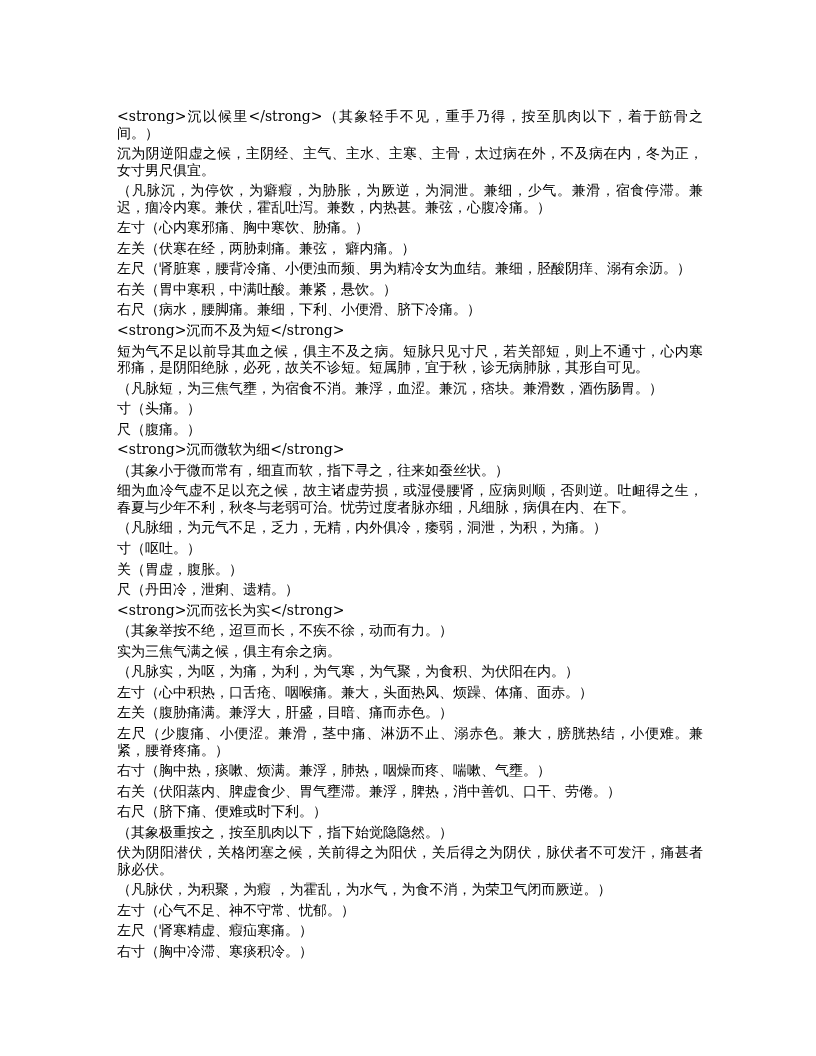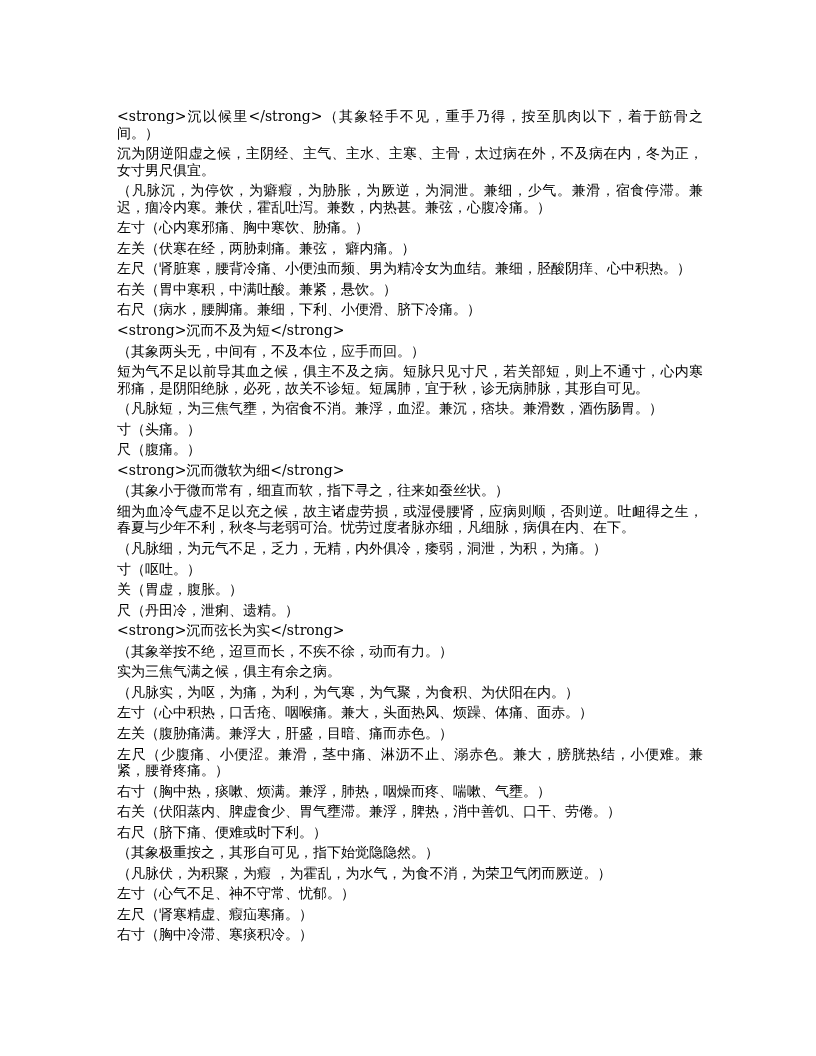--- a/index.html
+++ b/index.html
@@ -48,25 +48,24 @@
 </head>
 <body>
 
 <div id="page">
   <div id="doc-body">
       <div class="para tagline">&lt;strong&gt;沉以候里&lt;/strong&gt;（其象轻手不见，重手乃得，按至肌肉以下，着于筋骨之间。）</div>
       <div class="para">沉为阴逆阳虚之候，主阴经、主气、主水、主寒、主骨，太过病在外，不及病在内，冬为正，女寸男尺俱宜。</div>
       <div class="para">（凡脉沉，为停饮，为癖瘕，为胁胀，为厥逆，为洞泄。兼细，少气。兼滑，宿食停滞。兼迟，痼冷内寒。兼伏，霍乱吐泻。兼数，内热甚。兼弦，心腹冷痛。）</div>
       <div class="para">左寸（心内寒邪痛、胸中寒饮、胁痛。）</div>
       <div class="para">左关（伏寒在经，两胁刺痛。兼弦， 癖内痛。）</div>
-      <div class="para">左尺（肾脏寒，腰背冷痛、小便浊而频、男为精冷女为血结。兼细，胫酸阴痒、心中积热。）</div>
+      <div class="para">左尺（肾脏寒，腰背冷痛、小便浊而频、男为精冷女为血结。兼细，胫酸阴痒、溺有余沥。）</div>
       <div class="para">右关（胃中寒积，中满吐酸。兼紧，悬饮。）</div>
       <div class="para">右尺（病水，腰脚痛。兼细，下利、小便滑、脐下冷痛。）</div>
       <div class="para tagline">&lt;strong&gt;沉而不及为短&lt;/strong&gt;</div>
-      <div class="para">（其象两头无，中间有，不及本位，应手而回。）</div>
       <div class="para">短为气不足以前导其血之候，俱主不及之病。短脉只见寸尺，若关部短，则上不通寸，心内寒邪痛，是阴阳绝脉，必死，故关不诊短。短属肺，宜于秋，诊无病肺脉，其形自可见。</div>
       <div class="para">（凡脉短，为三焦气壅，为宿食不消。兼浮，血涩。兼沉，痞块。兼滑数，酒伤肠胃。）</div>
       <div class="para">寸（头痛。）</div>
       <div class="para">尺（腹痛。）</div>
       <div class="para tagline">&lt;strong&gt;沉而微软为细&lt;/strong&gt;</div>
       <div class="para">（其象小于微而常有，细直而软，指下寻之，往来如蚕丝状。）</div>
       <div class="para">细为血冷气虚不足以充之候，故主诸虚劳损，或湿侵腰肾，应病则顺，否则逆。吐衄得之生，春夏与少年不利，秋冬与老弱可治。忧劳过度者脉亦细，凡细脉，病俱在内、在下。</div>
       <div class="para">（凡脉细，为元气不足，乏力，无精，内外俱冷，痿弱，洞泄，为积，为痛。）</div>
       <div class="para">寸（呕吐。）</div>
       <div class="para">关（胃虚，腹胀。）</div>
@@ -74,19 +73,20 @@
       <div class="para tagline">&lt;strong&gt;沉而弦长为实&lt;/strong&gt;</div>
       <div class="para">（其象举按不绝，迢亘而长，不疾不徐，动而有力。）</div>
       <div class="para">实为三焦气满之候，俱主有余之病。</div>
       <div class="para">（凡脉实，为呕，为痛，为利，为气寒，为气聚，为食积、为伏阳在内。）</div>
       <div class="para">左寸（心中积热，口舌疮、咽喉痛。兼大，头面热风、烦躁、体痛、面赤。）</div>
       <div class="para">左关（腹胁痛满。兼浮大，肝盛，目暗、痛而赤色。）</div>
       <div class="para">左尺（少腹痛、小便涩。兼滑，茎中痛、淋沥不止、溺赤色。兼大，膀胱热结，小便难。兼紧，腰脊疼痛。）</div>
       <div class="para">右寸（胸中热，痰嗽、烦满。兼浮，肺热，咽燥而疼、喘嗽、气壅。）</div>
       <div class="para">右关（伏阳蒸内、脾虚食少、胃气壅滞。兼浮，脾热，消中善饥、口干、劳倦。）</div>
       <div class="para">右尺（脐下痛、便难或时下利。）</div>
-      <div class="para">（其象极重按之，其形自可见，指下始觉隐隐然。）</div>
+      <div class="para">（其象极重按之，按至肌肉以下，指下始觉隐隐然。）</div>
+      <div class="para">伏为阴阳潜伏，关格闭塞之候，关前得之为阳伏，关后得之为阴伏，脉伏者不可发汗，痛甚者脉必伏。</div>
       <div class="para">（凡脉伏，为积聚，为瘕 ，为霍乱，为水气，为食不消，为荣卫气闭而厥逆。）</div>
       <div class="para">左寸（心气不足、神不守常、忧郁。）</div>
       <div class="para">左尺（肾寒精虚、瘕疝寒痛。）</div>
       <div class="para">右寸（胸中冷滞、寒痰积冷。）</div>
     </div>
 </div>
 
 </body></html>

